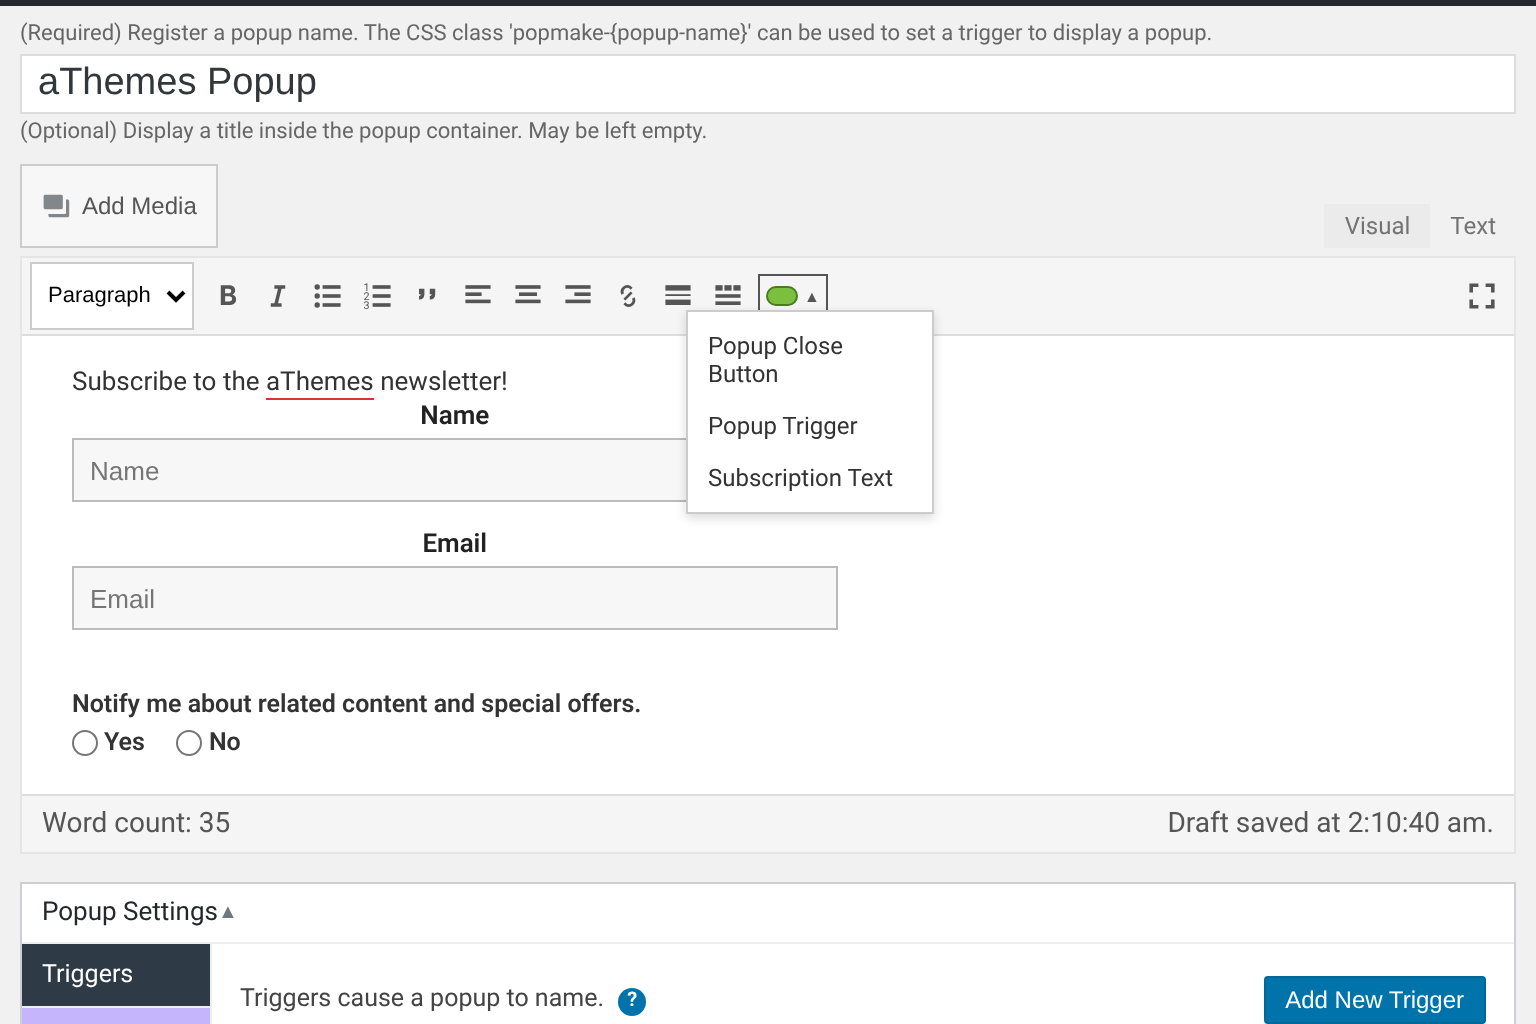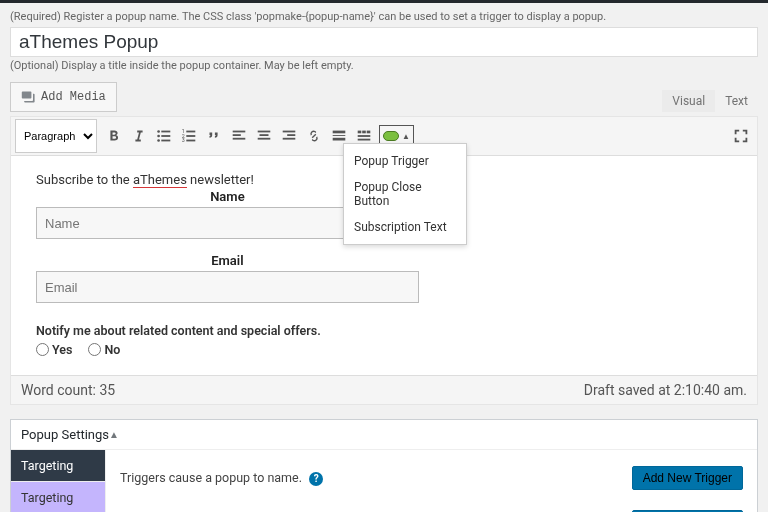--- a/index.html
+++ b/index.html
@@ -16,23 +16,23 @@
 .wrap { padding: 5px 10px 10px 10px; }
 .helper-text { font-size: 11px; color: #666; margin: 2px 0 4px 0; }
 .title-input {
   width: 100%; height: 30px; padding: 2px 8px;
   font-size: 19px; font-weight: 400; color: #32373c;
   border: 1px solid #ddd; background: #fff;
 }
 .topbar { display: flex; justify-content: space-between; align-items: flex-end; margin: 10px 0 0 0; }
 .btn {
   display: inline-flex; align-items: center; gap: 4px;
-  padding: 3px 10px; height: 30px;
+  padding: 3px 10px; height: 42px;
   border: 1px solid #ccc; background: #f7f7f7;
-  color: #555; font-size: 12px; cursor: pointer; font-family: Liberation Mono, monospace;
+  color: #555; font-size: 12px; cursor: pointer;
 }
 .btn .dashicon { width: 16px; height: 16px; }
 .tabs { display: flex; font-size: 12px; }
 .tab { padding: 4px 10px; color: #737373; cursor: pointer; }
 .tab.active { background: #ebebeb; }
 
 .editor-border { border: 1px solid #e5e5e5; background: #fff; margin-top: 4px; }
 .toolbar {
   display: flex; align-items: center; gap: 1px;
   padding: 2px 4px; background: #f5f5f5; border-bottom: 1px solid #ddd;
@@ -69,21 +69,21 @@
 
 .editor-body { padding: 16px 25px 10px; font-size: 13px; color: #333; }
 .subscribe-line { margin-bottom: 2px; }
 .underline-red { border-bottom: 1px solid #d63638; }
 .form-label { text-align: center; font-weight: 600; margin: 0 0 3px; color: #222; }
 .form-input {
   width: 55%; height: 32px; border: 1px solid #bbb; background: #f7f7f7;
   padding: 0 8px; font-size: 13px; color: #888; margin-bottom: 14px;
 }
 .form-label.email { margin-top: 0; }
-.notify-line { font-weight: 600; font-size: 12.5px; margin: 6px 0 4px; }
+.notify-line { font-weight: 600; font-size: 12.5px; margin: 16px 0 4px; }
 .radio-row { display: flex; gap: 16px; align-items: flex-end; font-size: 12.5px; margin-bottom: 8px; }
 .radio-row label { display: flex; align-items: center; gap: 3px; font-weight: 600; }
 .radio-row input { margin: 0; }
 
 .status-bar {
   display: flex; justify-content: space-between;
   padding: 6px 10px; font-size: 14px; color: #555;
   background: #f5f5f5; border-top: 1px solid #ddd;
 }
 
@@ -108,21 +108,21 @@
 .side-tab.active { background: #2f3a47; color: #fff; }
 .panel-main { flex: 1; padding: 10px 14px; }
 .settings-row {
   display: flex; align-items: center; justify-content: space-between;
   padding: 10px 0;
 }
 .settings-row:first-child { padding-top: 6px; }
 .settings-text { font-size: 12.5px; color: #444; }
 .info-icon { display:inline-block; width:14px; height:14px; border-radius:50%; background:#0073aa; color:#fff; font-size:10px; text-align:center; line-height:14px; font-weight:700; margin-left:4px; }
 .primary-btn {
-  background: #0073aa; color: #000000; border: 1px solid #006799;
+  background: #0073aa; color: #ffffff; border: 1px solid #006799;
   padding: 4px 10px; font-size: 12px; cursor: pointer; border-radius: 2px;
 }
 </style>
 </head>
 <body>
 
 <div class="dark-bar"></div>
 <div class="wrap">
   <div class="helper-text">(Required) Register a popup name. The CSS class 'popmake-{popup-name}' can be used to set a trigger to display a popup.</div>
   <input class="title-input" type="text" value="aThemes Popup" style="">
@@ -222,22 +222,22 @@
             <rect x="3" y="9" width="14" height="2"></rect>
             <rect x="3" y="13" width="14" height="2"></rect>
           </svg>
         </span>
       <span class="tb-dd">
         <span class="chip"></span>
         <span class="arrow">▲</span>
       </span>
 
       <div class="dropdown">
+        <div class="dropdown-item">Popup Close Button</div>
         <div class="dropdown-item">Popup Trigger</div>
-        <div class="dropdown-item">Popup Close Button</div>
         <div class="dropdown-item">Subscription Text</div>
       </div>
 
       <span class="tb-btn right">
           <svg viewBox="0 0 20 20">
             <path d="M3 3h5v2H5v3H3V3zm14 0v5h-2V5h-3V3h5zM3 17v-5h2v3h3v2H3zm14 0h-5v-2h3v-3h2v5z"></path>
           </svg>
         </span>
     </div>
 
@@ -268,21 +268,21 @@
     </div>
   </div>
 
   <div class="panel">
     <div class="panel-header">
       <span>Popup Settings</span>
       <span class="caret">▲</span>
     </div>
     <div class="panel-body">
       <div class="side-tabs">
-        <div class="side-tab active">Targeting</div>
+        <div class="side-tab active">Triggers</div>
         <div class="side-tab">Targeting</div>
         <div class="side-tab">Display</div>
 
       </div>
       <div class="panel-main">
         <div class="settings-row">
           <div class="settings-text">
             <span>Triggers cause a popup to name.</span>
             <span class="info-icon">?</span>
           </div>

